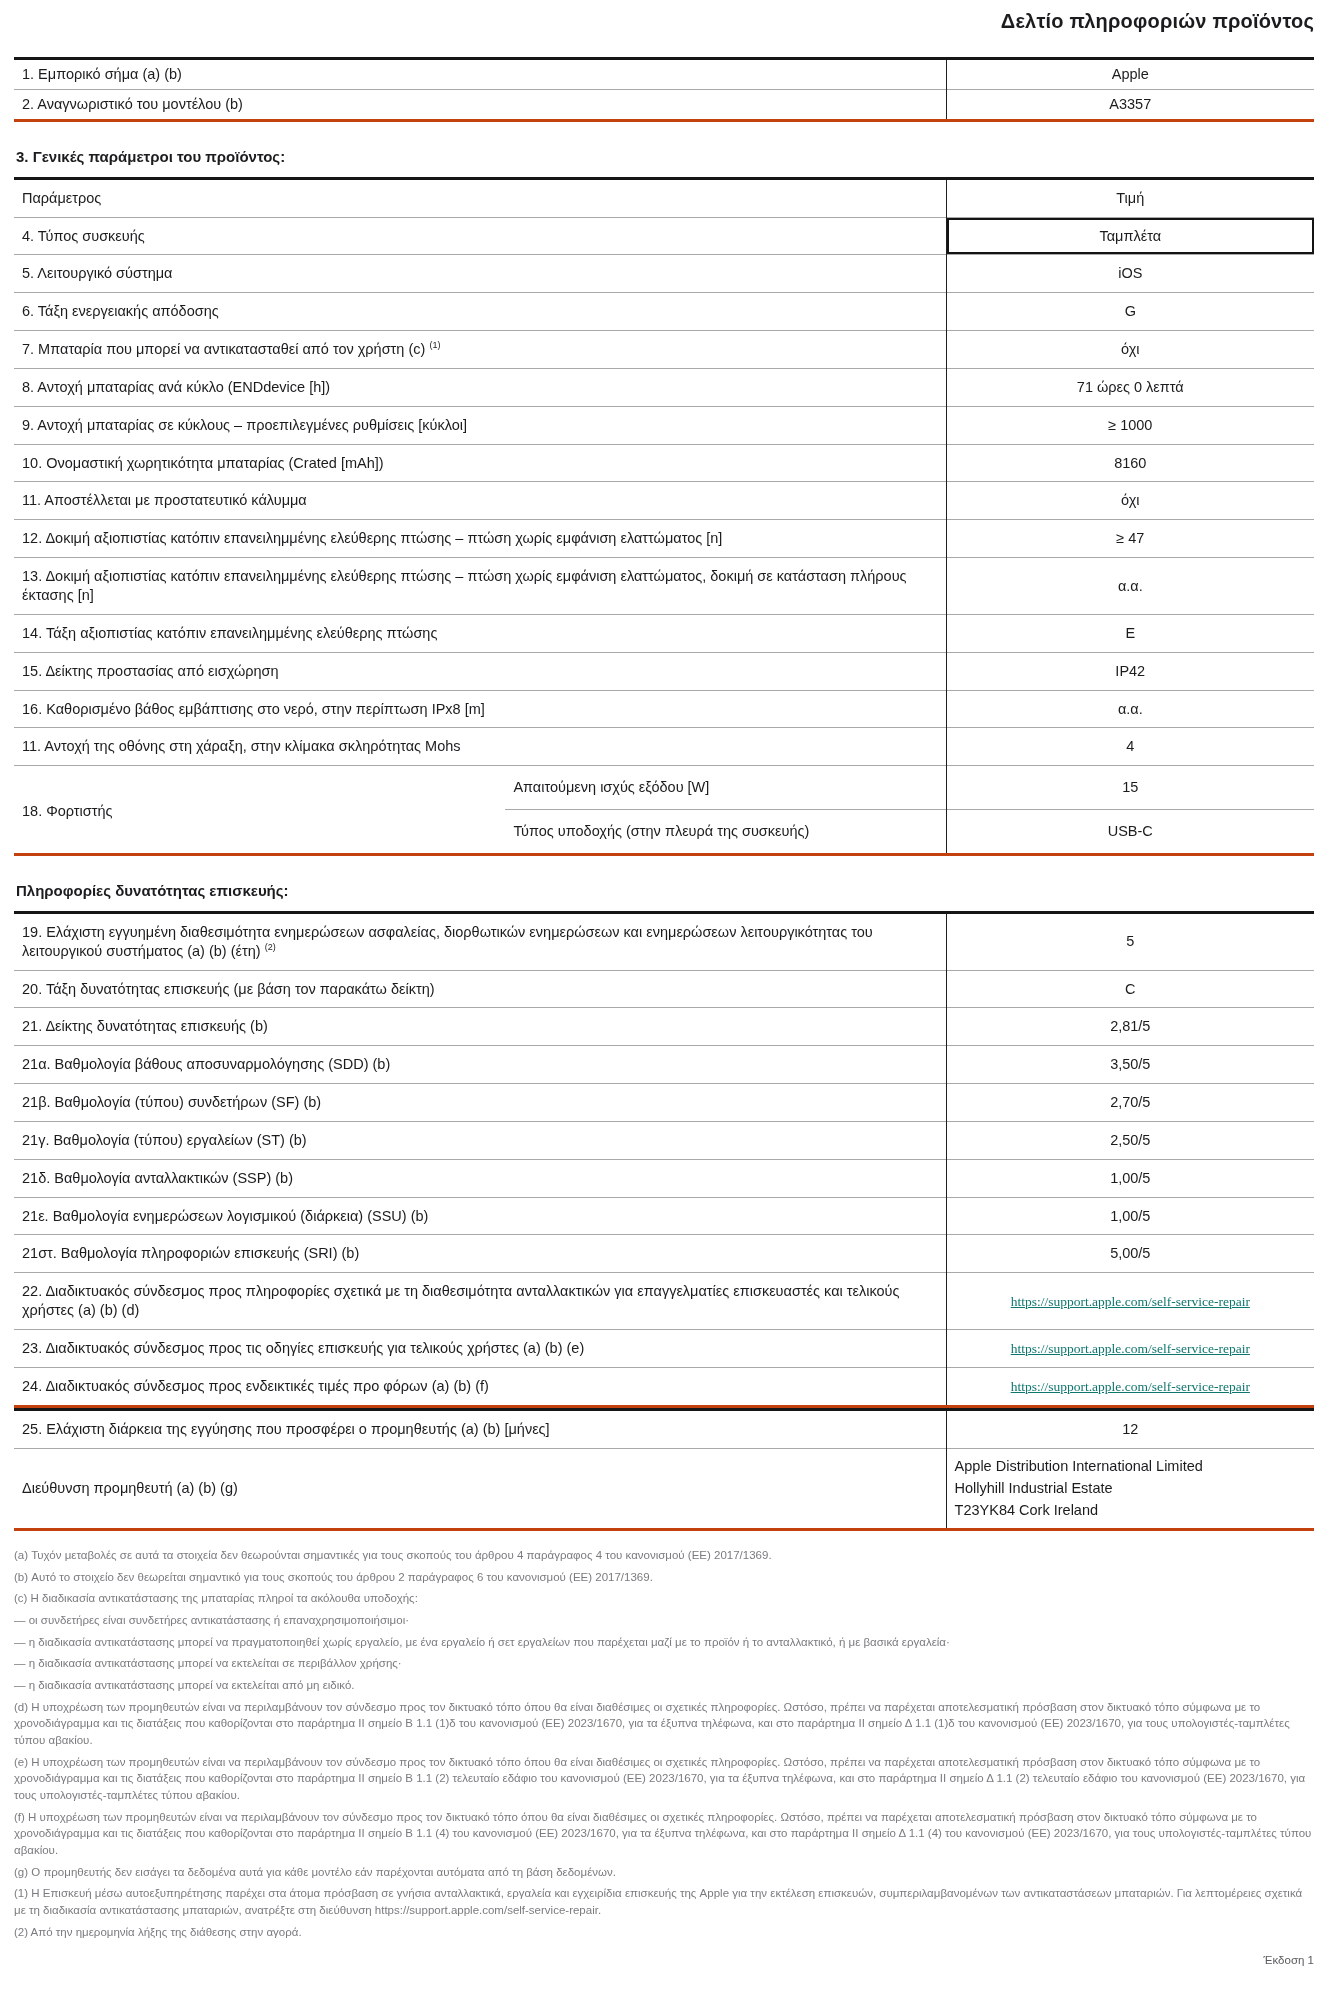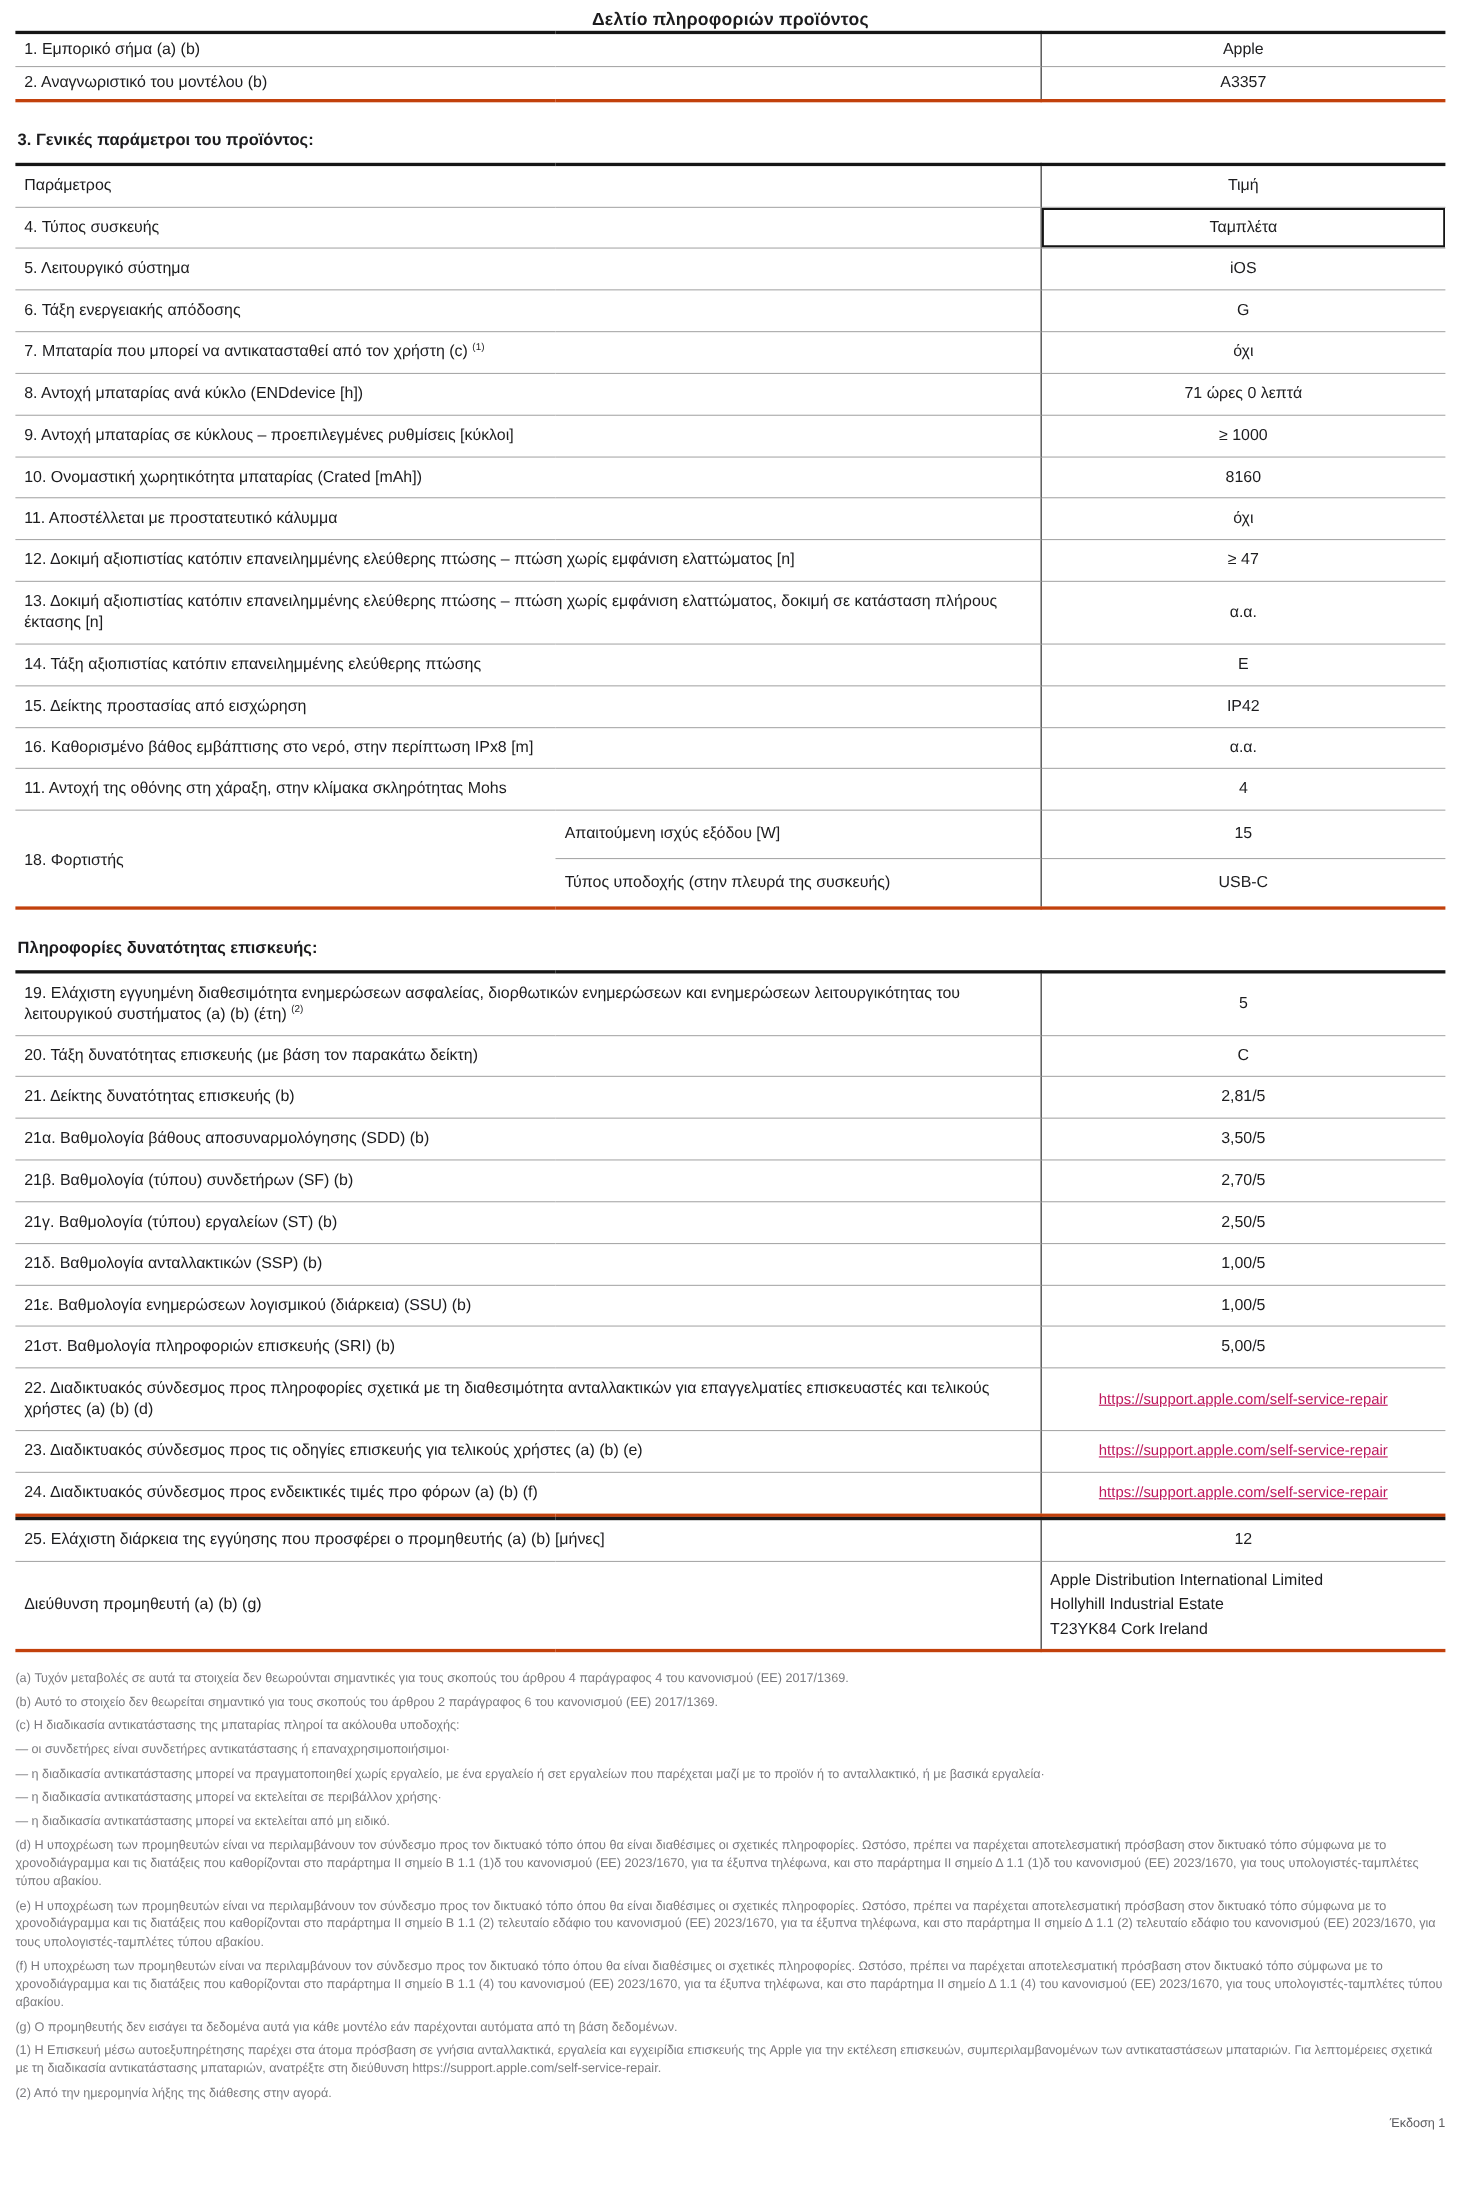--- a/index.html
+++ b/index.html
@@ -1,32 +1,32 @@
 <!DOCTYPE html>
 <html lang="el"><head>
 <meta charset="utf-8">
 <style>
   html,body{margin:0;padding:0;background:#ffffff;}
   body{font-family:"Liberation Sans","DejaVu Sans",sans-serif;color:#1c1c1e;}
   .page{width:1328px;box-sizing:border-box;padding:6px 14px 10px 14px;background:#fff;}
-  h1.title{font-size:16px;font-weight:bold;text-align:center;margin:4px 0 0 0;letter-spacing:.2px;}
+  h1.title{font-size:20px;font-weight:bold;text-align:right;margin:4px 0 24px 0;letter-spacing:.2px;}
   h2.section{font-size:15px;font-weight:bold;margin:26px 0 12px 2px;}
   table.ptable{width:100%;border-collapse:collapse;table-layout:fixed;
     border-top:3px solid #161616;border-bottom:3px solid #c2410c;}
   table.ptable td{font-size:14.5px;line-height:1.3;vertical-align:middle;word-wrap:break-word;}
   td.label{ text-align:left;padding:9px 12px 9px 8px;}
   td.sublabel{text-align:left;padding:12px 12px 12px 8px;}
   td.value{text-align:center;padding:9px 6px;border-left:1px solid #1f1f1f;}
   td.value-left{text-align:left;padding:6px 6px 6px 8px;}
   tr + tr > td{border-top:1px solid #a9a9a9;}
   table.first td{padding-top:5px;padding-bottom:5px;}
   td.boxed{box-shadow:inset 0 0 0 2px #141414;margin-left:22px;}
   td.charger-label{vertical-align:top;padding-top:12px;}
   sup.fn{font-size:9px;line-height:0;}
-  a.link{color:#be185d;text-decoration:underline;font-size:13.5px;}
+  a.link{color:#0f766e;text-decoration:underline;font-size:13.5px;font-family:Liberation Serif, serif;}
   .addr-line{line-height:1.55;}
   .footnotes{margin-top:16px;}
   .footnotes p{font-size:11.5px;line-height:1.45;color:#7b7b7f;margin:5px 0;}
   .version{font-size:11.5px;color:#5b5b5f;text-align:right;margin-top:14px;}
 </style>
 </head>
 <body>
 
 <div class="page">
 

